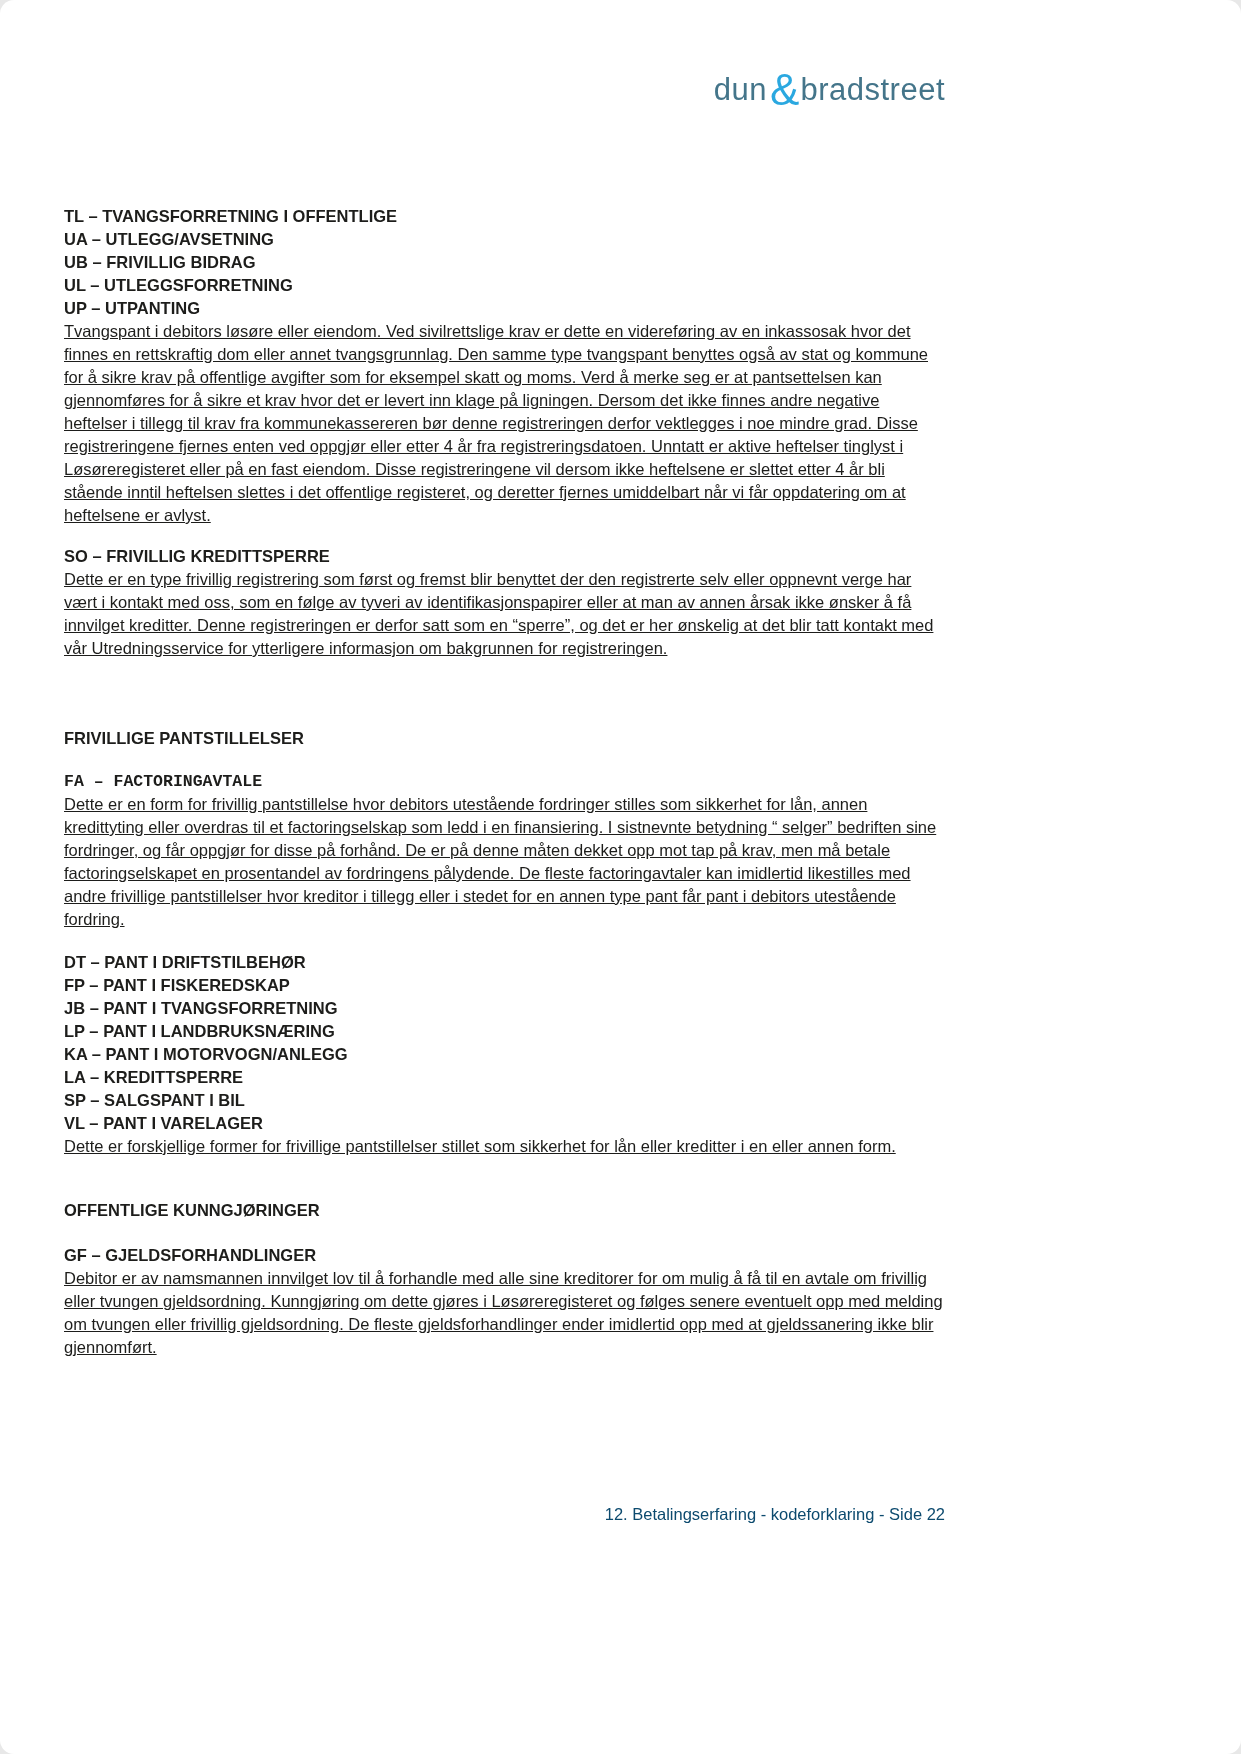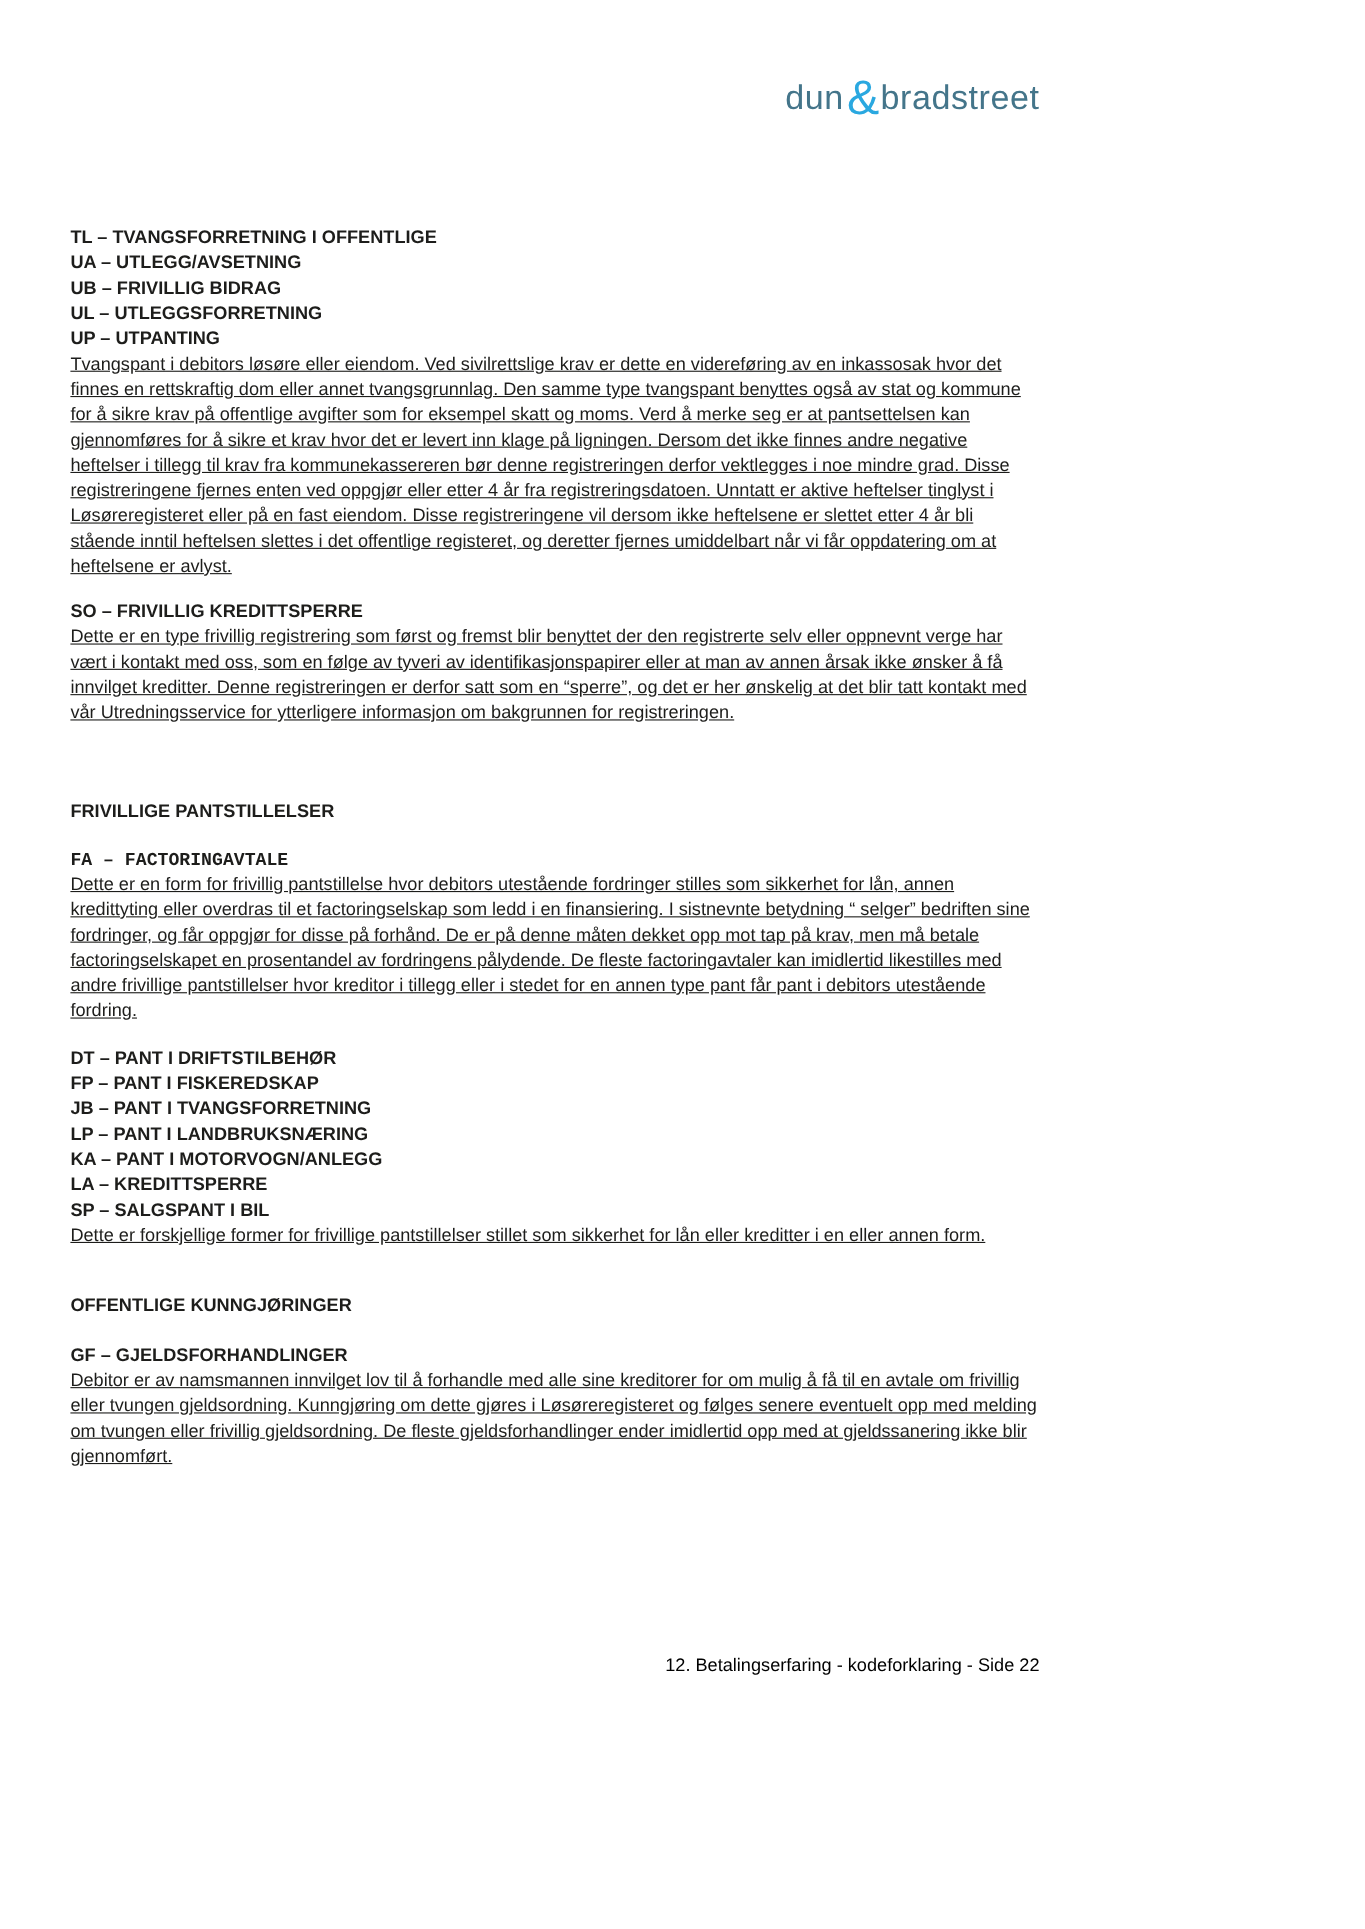--- a/index.html
+++ b/index.html
@@ -5,20 +5,21 @@
   html, body { margin: 0; padding: 0; background: #e8e8e8; }
   .page {
     position: relative;
     width: 1241px;
     height: 1754px;
     margin: 0 auto;
     background: #ffffff;
     font-family: "Liberation Sans", "DejaVu Sans", sans-serif;
     color: #1d1d1b;
     overflow: hidden;
+    border-radius: 14px;
   }
   .logo {
     position: absolute;
     top: 68px;
     right: 296px;
     white-space: nowrap;
     line-height: 1;
   }
   .logo .w {
     font-size: 31px;
@@ -55,21 +56,21 @@
   .mt-fa      { margin-top: 20px; font-family: Liberation Mono, monospace; }
   .mt-pant    { margin-top: 20px; }
   .mt-off     { margin-top: 41px; }
   .mt-gf      { margin-top: 22px; }
   .footer {
     position: absolute;
     top: 1503px;
     right: 296px;
     font-size: 16.5px;
     line-height: 23px;
-    color: #000000;
+    color: #0c4a6e;
     white-space: nowrap;
   }
 </style>
 </head>
 <body>
 
 <div class="page">
 
   <div class="logo">
     <span class="w">dun</span><span class="amp">&amp;</span><span class="w">bradstreet</span>
@@ -95,20 +96,21 @@
     <p class="para">Dette er en form for frivillig pantstillelse hvor debitors utestående fordringer stilles som sikkerhet for lån, annen kredittyting eller overdras til et factoringselskap som ledd i en finansiering. I sistnevnte betydning “ selger” bedriften sine fordringer, og får oppgjør for disse på forhånd. De er på denne måten dekket opp mot tap på krav, men må betale factoringselskapet en prosentandel av fordringens pålydende. De fleste factoringavtaler kan imidlertid likestilles med andre frivillige pantstillelser hvor kreditor i tillegg eller i stedet for en annen type pant får pant i debitors utestående fordring.</p>
 
     <div class="codes mt-pant">
       <p>DT – PANT I DRIFTSTILBEHØR</p>
       <p>FP – PANT I FISKEREDSKAP</p>
       <p>JB – PANT I TVANGSFORRETNING</p>
       <p>LP – PANT I LANDBRUKSNÆRING</p>
       <p>KA – PANT I MOTORVOGN/ANLEGG</p>
       <p>LA – KREDITTSPERRE</p>
       <p>SP – SALGSPANT I BIL</p>
+      <p>VL – PANT I VARELAGER</p>
     </div>
     <p class="para">Dette er forskjellige former for frivillige pantstillelser stillet som sikkerhet for lån eller kreditter i en eller annen form.</p>
 
     <p class="h-section mt-off">OFFENTLIGE KUNNGJØRINGER</p>
 
     <p class="h-code mt-gf">GF – GJELDSFORHANDLINGER</p>
     <p class="para">Debitor er av namsmannen innvilget lov til å forhandle med alle sine kreditorer for om mulig å få til en avtale om frivillig eller tvungen gjeldsordning. Kunngjøring om dette gjøres i Løsøreregisteret og følges senere eventuelt opp med melding om tvungen eller frivillig gjeldsordning. De fleste gjeldsforhandlinger ender imidlertid opp med at gjeldssanering ikke blir gjennomført.</p>
 
   </div>
 

